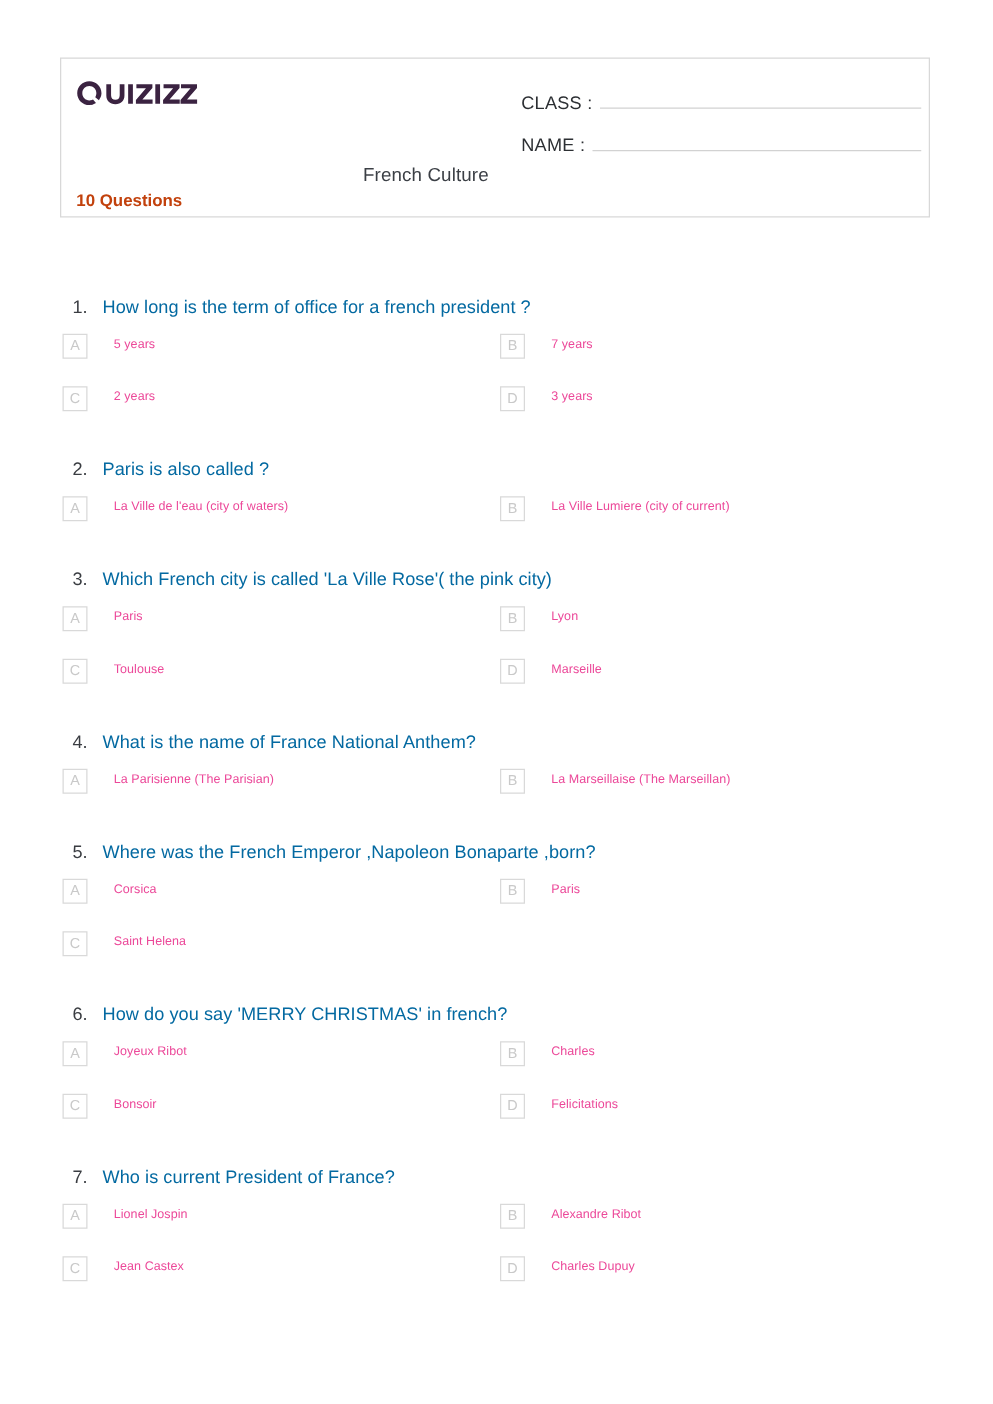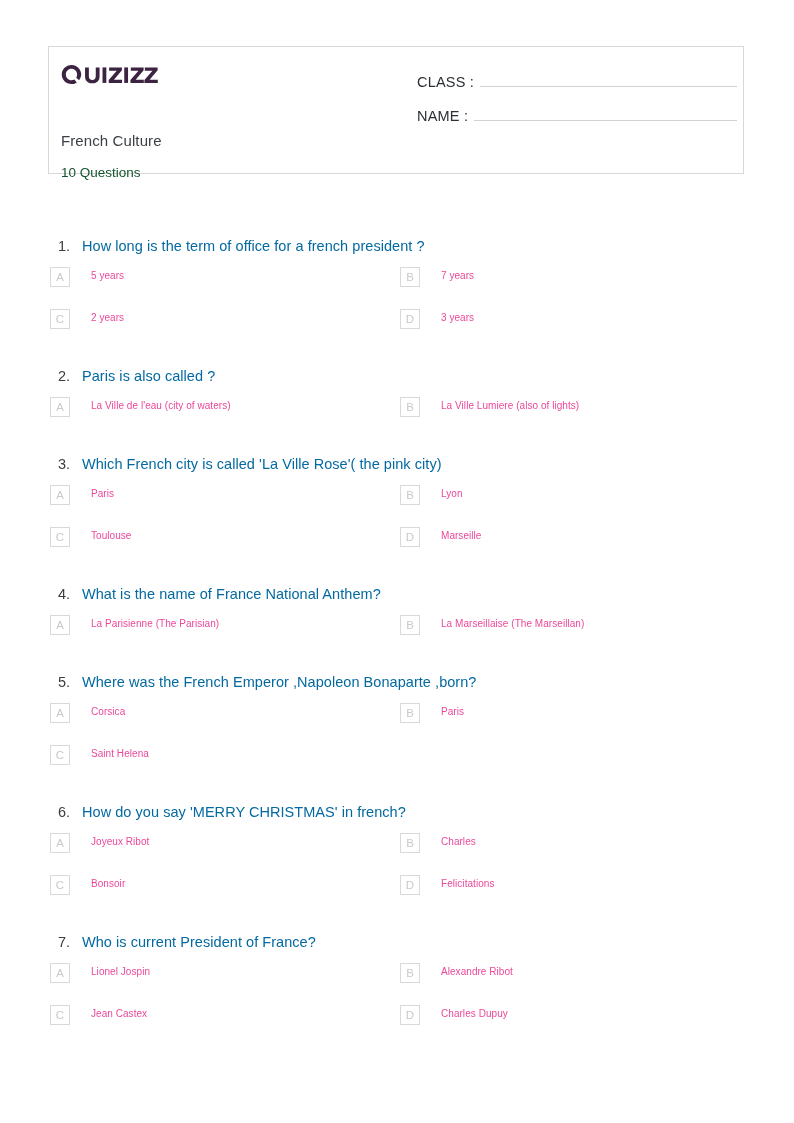--- a/index.html
+++ b/index.html
@@ -37,26 +37,28 @@
     display: block;
     margin: 6px 0 0 0;
     height: 22px;
   }
   .quiz-title {
     font-size: 15px;
     color: #3b3f45;
     margin-top: 46px;
     line-height: 19px;
     letter-spacing: 0.1px;
+    text-align: right;
   }
   .quiz-subtitle {
     font-size: 13.5px;
-    color: #14532d;
+    color: #c2410c;
     line-height: 18px;
-    margin-top: 14px;
+    margin-top: 2px;
+    font-weight: bold;
   }
 
   .header-right {
     position: absolute;
     left: 368px;
     top: 22px;
     width: 320px;
   }
   .field-row {
     display: flex;
@@ -206,21 +208,21 @@
         <div class="q-number">2.</div>
         <div class="q-text">Paris is also called ?</div>
       </div>
       <div class="options-grid">
         <div class="option">
           <span class="option-letter">A</span>
           <span class="option-text">La Ville de l'eau (city of waters)</span>
         </div>
         <div class="option">
           <span class="option-letter">B</span>
-          <span class="option-text">La Ville Lumiere (also of lights)</span>
+          <span class="option-text">La Ville Lumiere (city of current)</span>
         </div>
       </div>
     </div>
     <div class="question-block">
       <div class="question-row">
         <div class="q-number">3.</div>
         <div class="q-text">Which French city is called 'La Ville Rose'( the pink city)</div>
       </div>
       <div class="options-grid">
         <div class="option">

